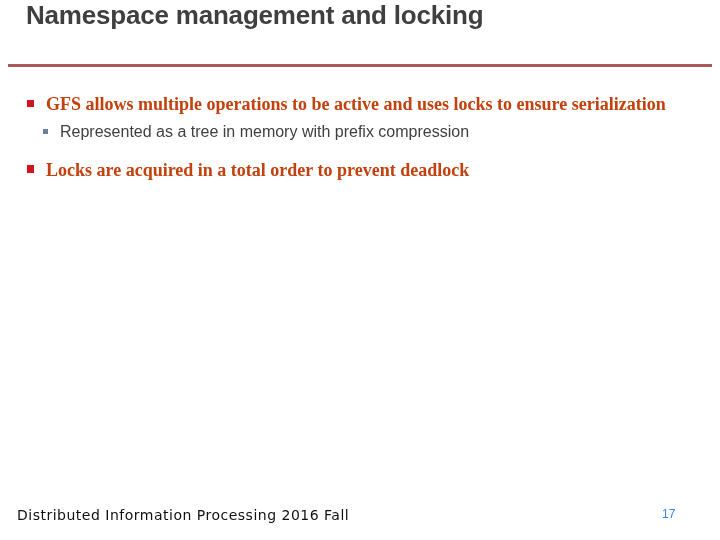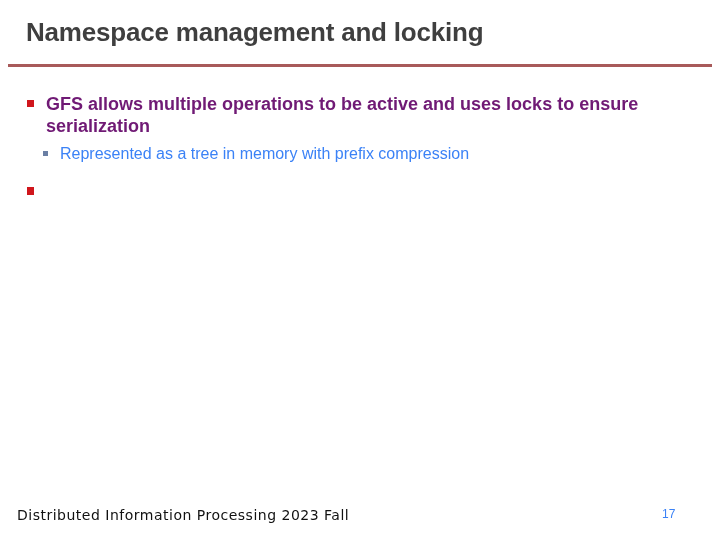--- a/index.html
+++ b/index.html
@@ -1,22 +1,22 @@
 <!DOCTYPE html>
 <html><head>
 <meta charset="utf-8">
 <style>
   html, body { margin: 0; padding: 0; }
   body { width: 720px; height: 540px; background: #ffffff; position: relative; overflow: hidden; font-family: "Liberation Sans", sans-serif; }
-  .title { position: absolute; left: 26px; top: 17px; font-size: 26px; font-weight: bold; color: #3f3f3f; letter-spacing: -0.2px; }
+  .title { position: absolute; left: 26px; top: 0; font-size: 26px; font-weight: bold; color: #3f3f3f; letter-spacing: -0.2px; }
   .rule { position: absolute; left: 8px; top: 64px; width: 704px; height: 3px; background: #a85a5a; }
   .bullets { position: absolute; left: 24px; top: 93px; width: 690px; }
-  .b1 { position: relative; padding-left: 22px; font-size: 18px; font-weight: bold; color: #701a75; line-height: 22px; margin-bottom: 17px; }
+  .b1 { position: relative; padding-left: 22px; font-size: 18px; font-weight: bold; color: #c2410c; line-height: 22px; margin-bottom: 17px; font-family: Liberation Serif, serif; }
   .b1 .mk { position: absolute; left: 3px; top: 7px; width: 7px; height: 7px; background: #d0161c; }
-  .b2 { position: relative; padding-left: 36px; font-size: 16px; color: #3b82f6; line-height: 20px; margin-top: -10px; margin-bottom: 16px; }
+  .b2 { position: relative; padding-left: 36px; font-size: 16px; color: #404040; line-height: 20px; margin-top: -10px; margin-bottom: 16px; }
   .b2 .mk { position: absolute; left: 19px; top: 7px; width: 5px; height: 5px; background: #6a7fa4; }
   .footer { position: absolute; left: 17px; top: 507px; font-family: "DejaVu Sans", sans-serif; font-size: 14px; color: #111; letter-spacing: 0.5px; }
   .pagenum { position: absolute; left: 662px; top: 507px; font-size: 12px; color: #3b82f6; }
 </style>
 </head>
 <body>
 
 <div class="title">Namespace management and locking</div>
 <div class="rule"></div>
 
@@ -27,17 +27,18 @@
   </div>
   <div class="b2">
     <span class="mk"></span>
     <span>Represented as a tree in memory with prefix compression</span>
   </div>
   <div class="b1">
     <span class="mk"></span>
   </div>
   <div class="b1">
     <span class="mk"></span>
+    <span>Locks are acquired in a total order to prevent deadlock</span>
   </div>
 </div>
 
-<div class="footer">Distributed Information Processing 2023 Fall</div>
+<div class="footer">Distributed Information Processing 2016 Fall</div>
 <div class="pagenum">17</div>
 
 </body></html>

